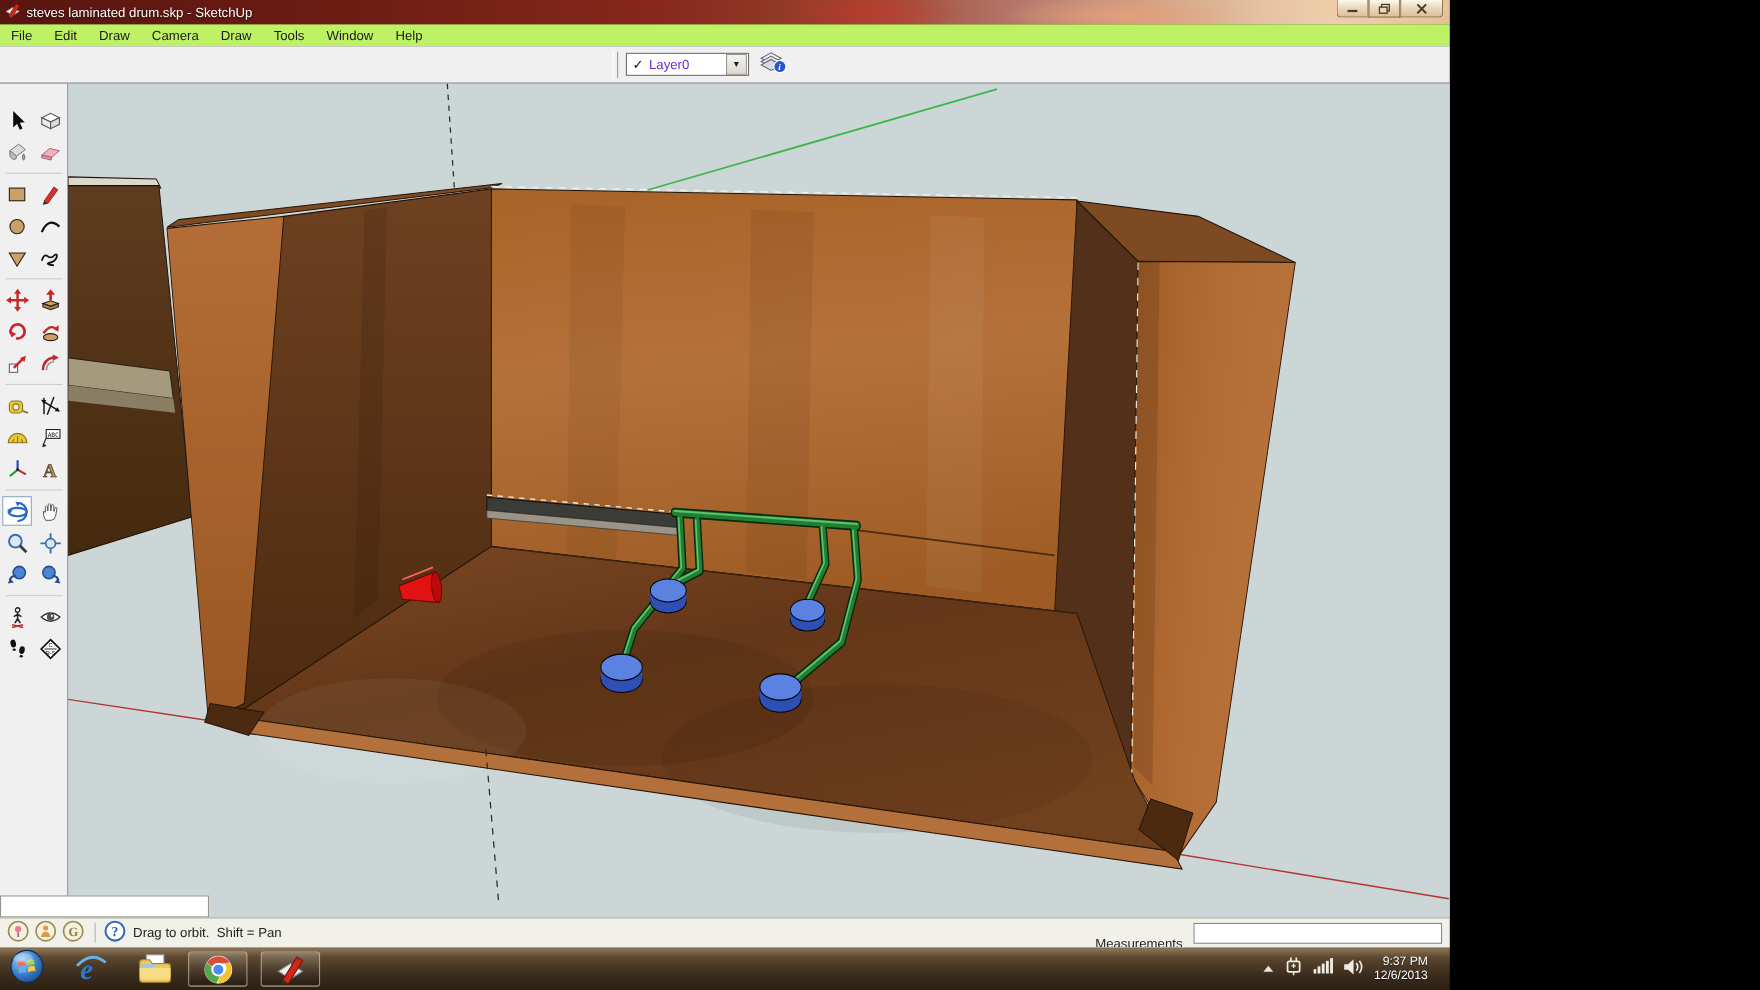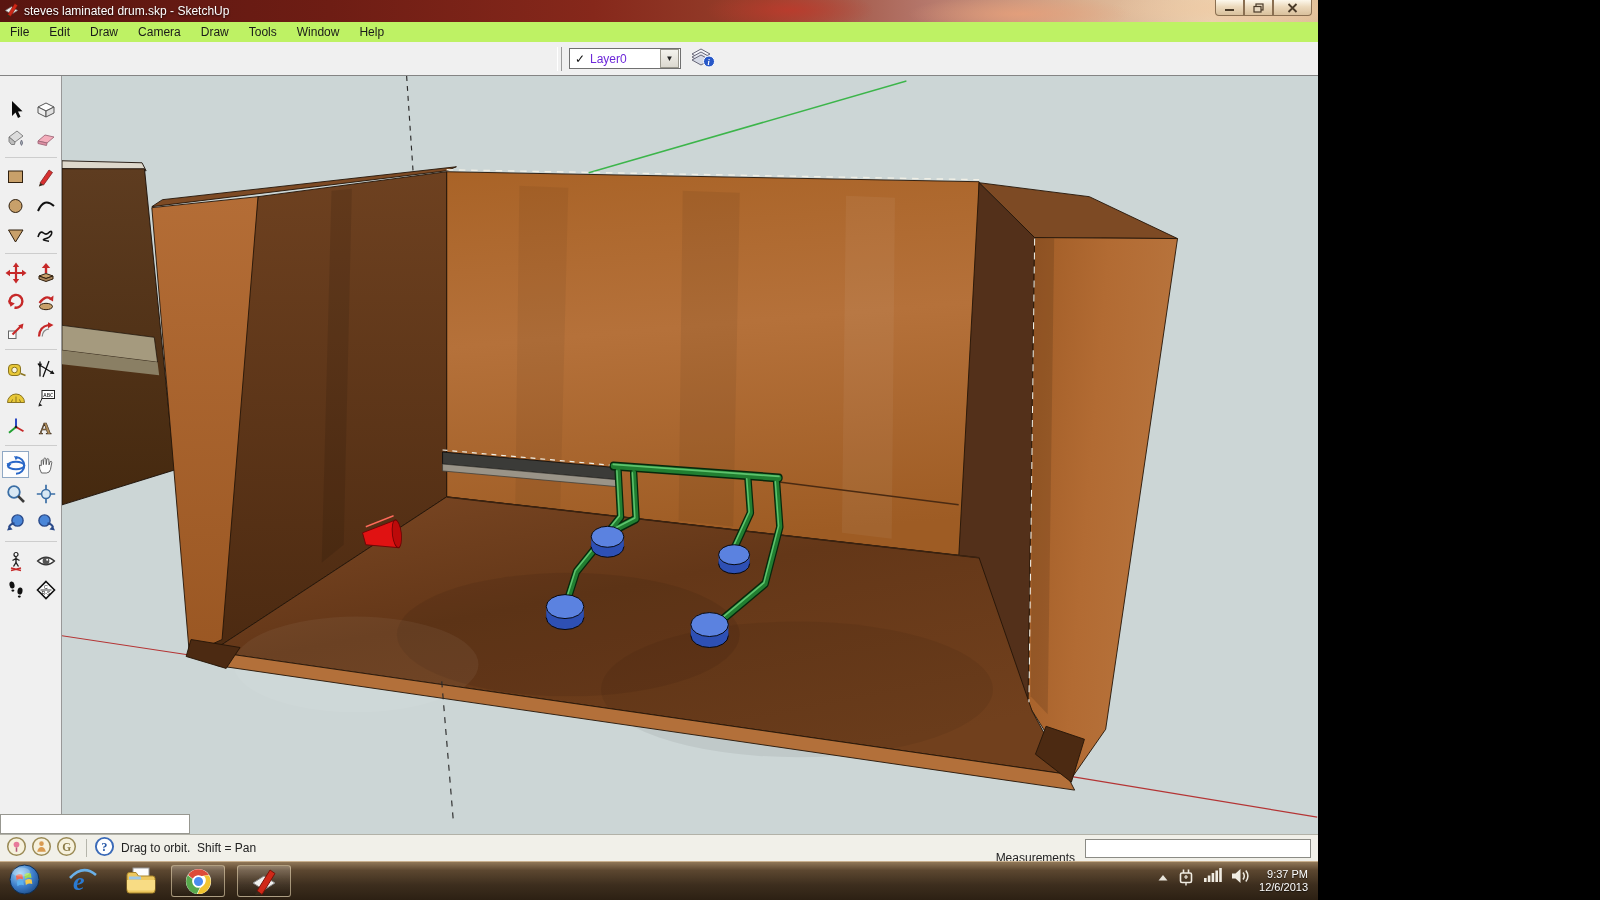--- a/index.html
+++ b/index.html
@@ -52,21 +52,21 @@
   .hint-text{margin-left:6px;white-space:pre;}
   .measure-label{margin-left:auto;color:#222;margin-top:20px;}
   .measure-input{width:226px;height:19px;background:#fff;border:1px solid #8b8b85;box-sizing:border-box;margin:0 3px 0 10px;}
 
   
   .taskbar{height:38px;flex:0 0 38px;background:linear-gradient(#907757,#5c4730 22%,#3d2e1e 60%,#2c2013);border-top:1px solid #c9b08e;display:flex;align-items:center;position:relative;}
   .start-orb{margin-left:8px;}
   .task-icon{margin-left:26px;display:flex;align-items:center;}
   .task-btn{width:54px;height:32px;margin-left:12px;border:1px solid #d6c4a2aa;border-radius:3px;
     background:linear-gradient(#ffffff38,#ffffff12 45%,#00000028);display:flex;align-items:center;justify-content:center;box-sizing:border-box;}
-  .tray{margin-left:auto;display:flex;align-items:flex-start;gap:9px;padding-right:10px;}
+  .tray{margin-left:auto;display:flex;align-items:center;gap:9px;padding-right:20px;}
   .clock{text-align:right;font-size:11px;line-height:13px;color:#fff;text-shadow:0 1px 1px #000a;}
 </style>
 </head>
 <body>
 
 <div class="window">
 
   <div class="titlebar">
     <span class="app-icon">
       <svg width="15" height="15" viewBox="0 0 16 16">

